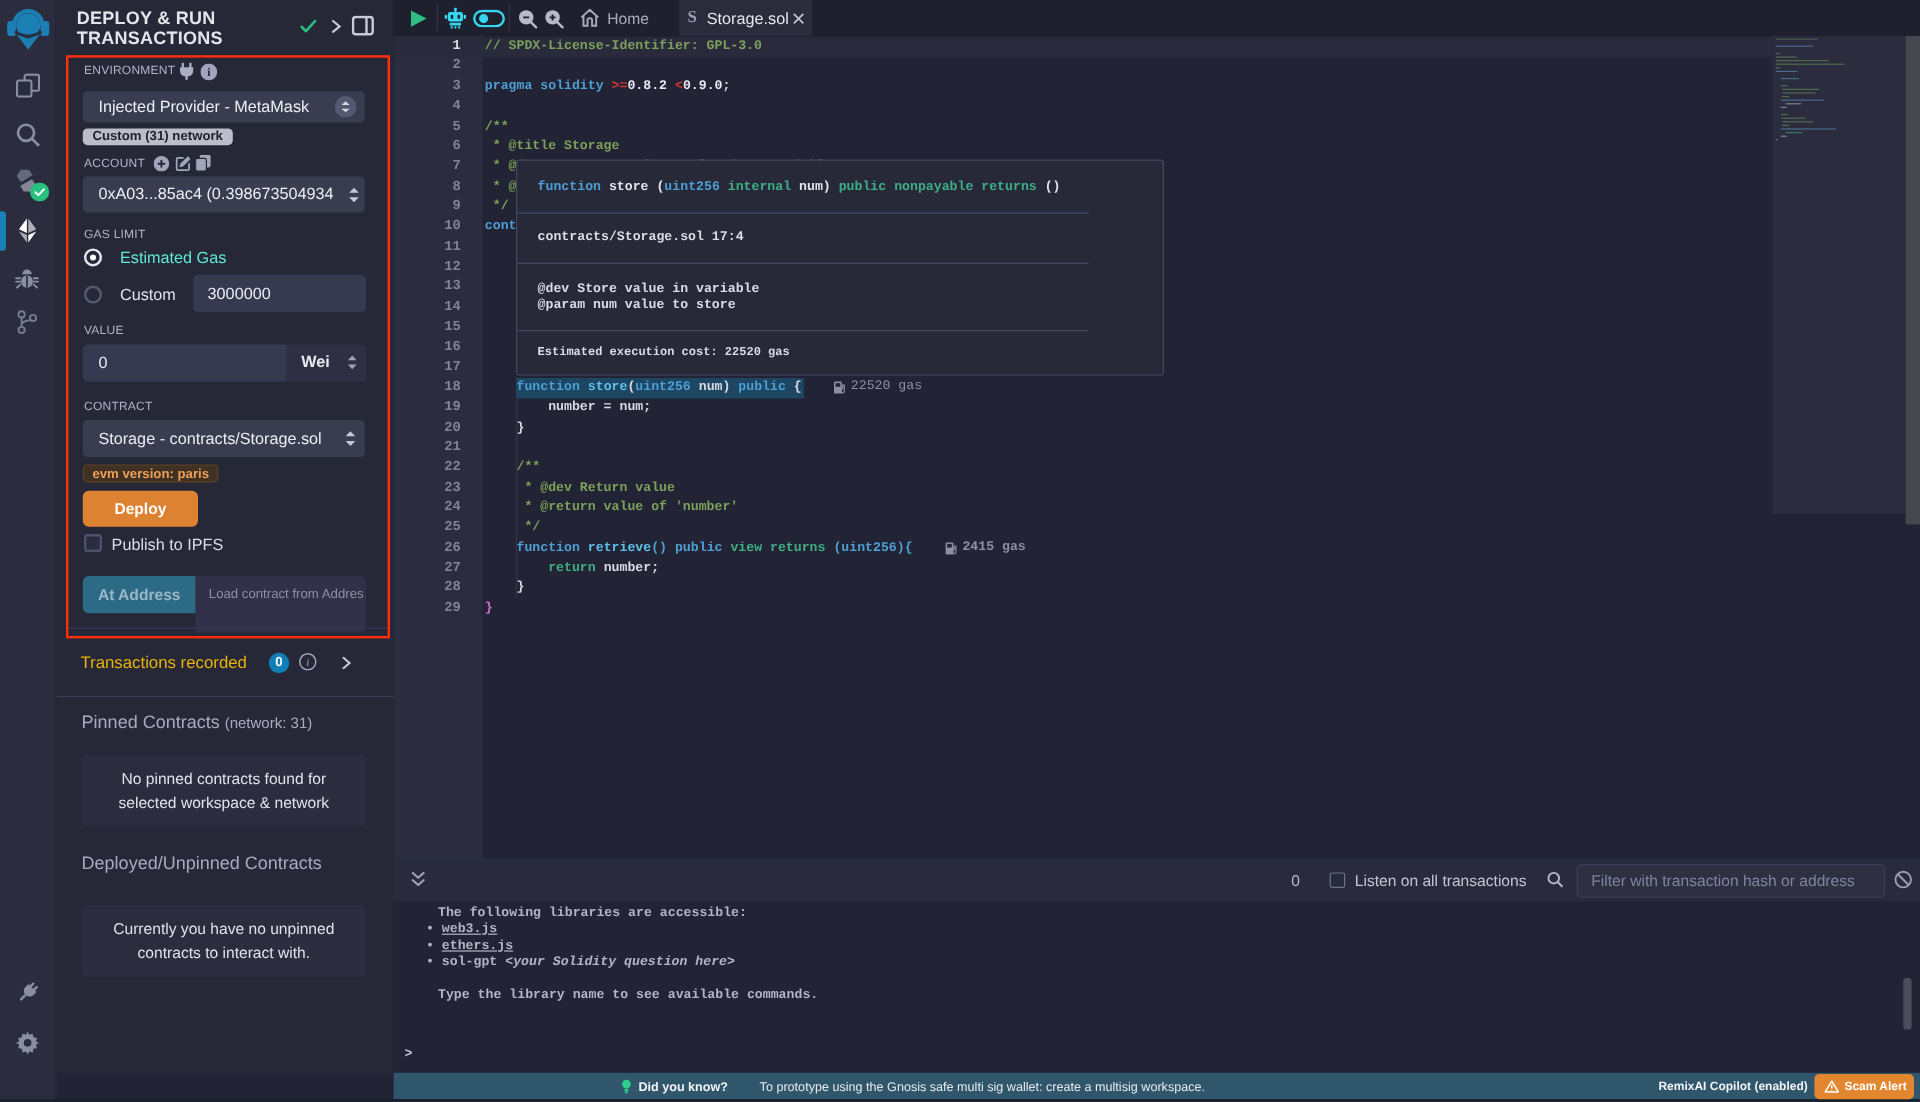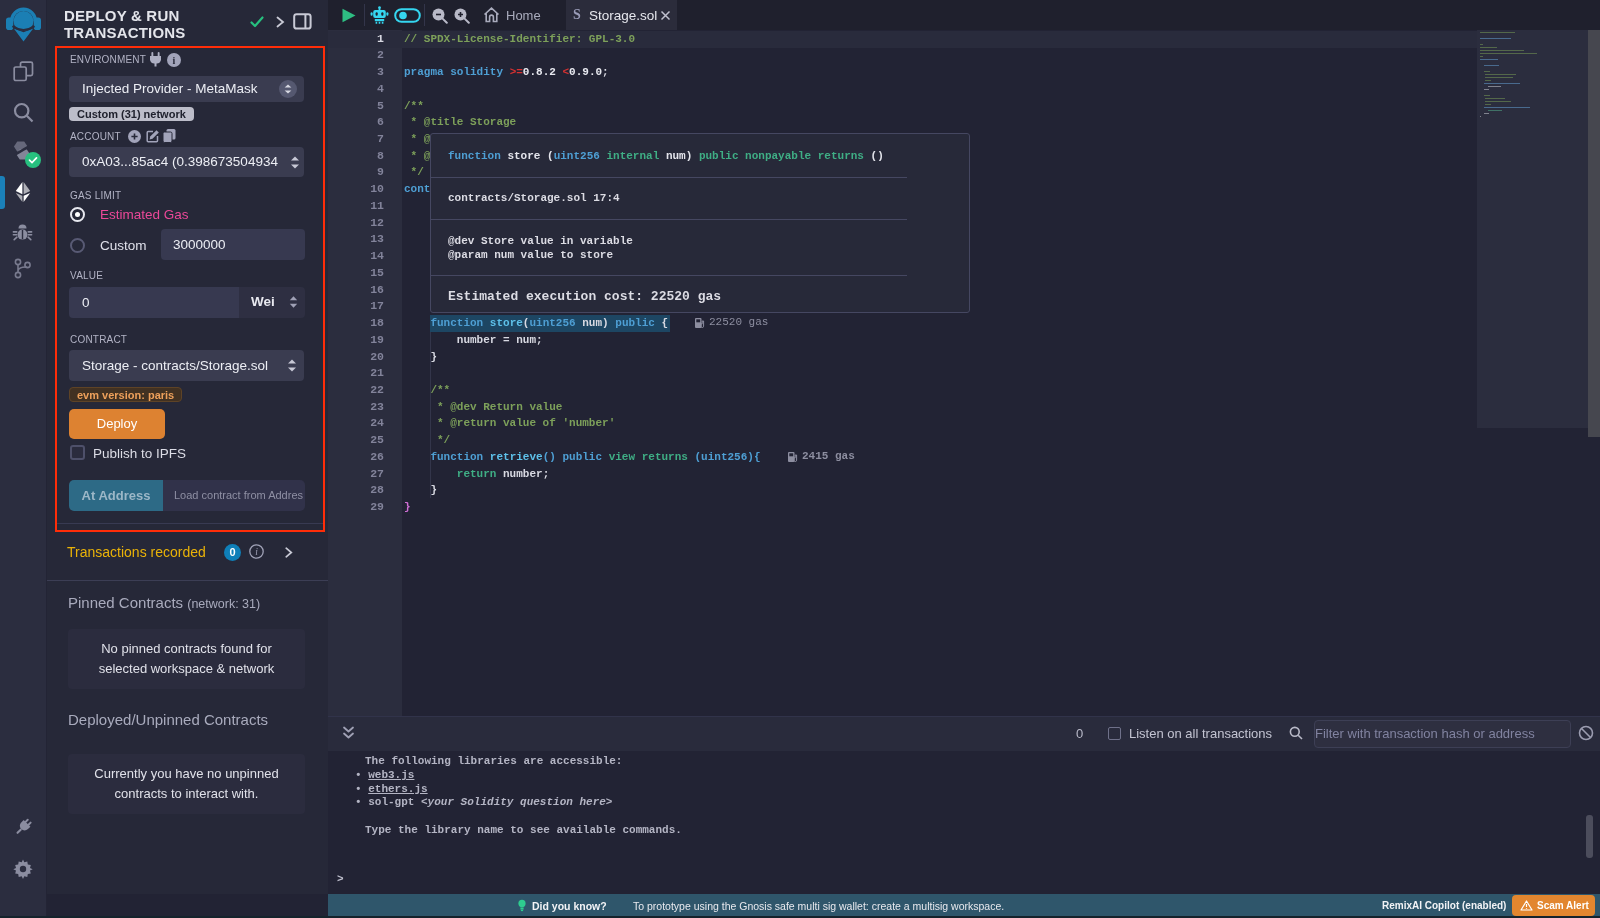--- a/index.html
+++ b/index.html
@@ -143,21 +143,21 @@
 
     <div class="inp" style="left:22px;top:147px;width:235px;height:30px;line-height:30px;padding-left:13px;white-space:nowrap;overflow:hidden">0xA03...85ac4 (0.398673504934</div>
     <svg class="abs" style="left:243px;top:155px" width="10" height="15" viewBox="0 0 10 15" fill="#c7c8d5">
         <path d="M1 5.6 L5 1.4 L9 5.6 Z"></path>
         <path d="M1 9.4 L5 13.6 L9 9.4 Z"></path>
       </svg>
 
     <div class="lbl" style="left:23px;top:190px">GAS LIMIT</div>
     <div class="abs" style="left:23px;top:207px;width:15px;height:15px;border:2px solid #e7e8ef;border-radius:50%"></div>
     <div class="abs" style="left:28px;top:212px;width:5px;height:5px;background:#fff;border-radius:50%"></div>
-    <div class="abs" style="left:53px;top:207px;font-size:13.5px;color:#ec4899">Estimated Gas</div>
+    <div class="abs" style="left:53px;top:207px;font-size:13.5px;color:#5eead4">Estimated Gas</div>
     <div class="abs" style="left:23px;top:238px;width:15px;height:15px;border:2px solid #585a74;border-radius:50%"></div>
     <div class="abs" style="left:53px;top:238px;font-size:13.5px;color:#dfe0ea">Custom</div>
     <div class="inp" style="left:114px;top:229px;width:144px;height:31px;line-height:31px;padding-left:12px;background:#373950">3000000</div>
 
     <div class="lbl" style="left:23px;top:270px">VALUE</div>
     <div class="inp" style="left:22px;top:287px;width:170px;height:31px;line-height:31px;padding-left:13px;background:#373950;border-radius:4px 0 0 4px">0</div>
     <div class="abs" style="left:192px;top:287px;width:66px;height:31px;background:#2e2f42;border-radius:0 4px 4px 0"></div>
     <div class="abs" style="left:204px;top:294px;font-size:13.5px;font-weight:700;color:#e8e9f0">Wei</div>
     <svg class="abs" style="left:242px;top:295px" width="9" height="14" viewBox="0 0 9 14" fill="#9fa0b5">
         <path d="M.8 5.2 L4.5 1.2 L8.2 5.2 Z"></path>
@@ -165,26 +165,26 @@
       </svg>
 
     <div class="lbl" style="left:23px;top:334px">CONTRACT</div>
     <div class="inp" style="left:22px;top:350px;width:235px;height:31px;line-height:31px;padding-left:13px">Storage - contracts/Storage.sol</div>
     <svg class="abs" style="left:240px;top:358px" width="10" height="15" viewBox="0 0 10 15" fill="#c7c8d5">
         <path d="M1 5.6 L5 1.4 L9 5.6 Z"></path>
         <path d="M1 9.4 L5 13.6 L9 9.4 Z"></path>
       </svg>
 
     <div class="abs" style="left:22px;top:387px;height:15px;line-height:15px;padding:0 7px;background:#413122;border:1px solid #5e4326;border-radius:4px;font-size:11px;font-weight:700;color:#eda05b">evm version: paris</div>
-    <div class="abs" style="left:22px;top:409px;width:96px;height:30px;background:#dd8231;border-radius:5px;text-align:center;line-height:30px;font-size:13px;font-weight:400;color:#fff">Deploy</div>
+    <div class="abs" style="left:22px;top:409px;width:96px;height:30px;background:#dd8231;border-radius:5px;text-align:center;line-height:30px;font-size:13px;font-weight:700;color:#fff">Deploy</div>
     <div class="abs" style="left:23px;top:445px;width:15px;height:15px;border:2px solid #4e506a;border-radius:3px;background:#2b2c3e"></div>
     <div class="abs" style="left:46px;top:446px;font-size:13.5px;color:#dcdde6">Publish to IPFS</div>
 
     <div class="abs" style="left:22px;top:480px;width:94px;height:31px;background:#2d6a86;border-radius:5px 0 0 5px;text-align:center;line-height:31px;font-size:13px;font-weight:700;color:#9cb7c7">At Address</div>
-    <div class="abs" style="left:116px;top:480px;width:142px;height:31px;background:#31324a;border-radius:0 5px 5px 0;line-height:31px;padding-left:11px;font-size:11px;color:#8e8fa3;white-space:nowrap;overflow:hidden">Load contract from Addres</div>
+    <div class="abs" style="left:116px;top:480px;width:142px;height:47px;background:#31324a;border-radius:0 5px 5px 0;line-height:31px;padding-left:11px;font-size:11px;color:#8e8fa3;white-space:nowrap;overflow:hidden">Load contract from Addres</div>
 
     <div class="abs" style="left:20px;top:544px;font-size:14px;color:#eab308">Transactions recorded</div>
     <div class="abs" style="left:177px;top:544px;width:17px;height:17px;background:#0f7fb8;border-radius:50%;text-align:center;line-height:17px;font-size:11px;font-weight:700;color:#fff">0</div>
     <svg class="abs" style="left:202px;top:544px" width="15" height="15" viewBox="0 0 15 15" fill="none">
         <circle cx="7.5" cy="7.5" r="6.7" stroke="#9fa1b6" stroke-width="1.3"></circle>
         <text x="7.5" y="11" font-size="9.5" fill="#9fa1b6" text-anchor="middle" font-family="Liberation Serif,serif" font-style="italic">i</text>
       </svg>
     <svg class="abs" style="left:238px;top:547px" width="8" height="11" viewBox="0 0 8 11" fill="none" stroke="#c9cad6" stroke-width="1.7" stroke-linecap="round">
         <path d="M1.2 1.2 L6.3 5.5 L1.2 9.8"></path>
       </svg>
@@ -354,36 +354,36 @@
         <rect x="0" y="84" width="1" height="1" fill="#b9bac4" opacity=".6"></rect>
       </svg>
 
     <div class="abs" style="left:102px;top:133px;width:540px;height:180px;background:#272939;border:1px solid #454761;border-radius:3px;z-index:10">
       <div class="abs mono" style="left:17px;top:16px;font-size:11px;font-weight:700;white-space:pre"><span style="color:#4e9fd4">function</span> <span style="color:#e4e5ec">store (</span><span style="color:#4e9fd4">uint256</span> <span style="color:#3fae85">internal</span> <span style="color:#e4e5ec">num) </span><span style="color:#3fae85">public nonpayable returns</span><span style="color:#e4e5ec"> ()</span></div>
       <div class="abs" style="left:0;top:43px;width:476px;height:1px;background:#454761"></div>
       <div class="abs mono" style="left:17px;top:58px;font-size:11px;font-weight:700;color:#dcdce4">contracts/Storage.sol 17:4</div>
       <div class="abs" style="left:0;top:85px;width:476px;height:1px;background:#454761"></div>
       <div class="abs mono" style="left:17px;top:100px;font-size:11px;font-weight:700;color:#dcdce4;line-height:14px">@dev Store value in variable<br>@param num value to store</div>
       <div class="abs" style="left:0;top:141px;width:476px;height:1px;background:#454761"></div>
-      <div class="abs mono" style="left:17px;top:155px;font-size:13px;font-weight:700;color:#dcdce4">Estimated execution cost: 22520 gas</div>
+      <div class="abs mono" style="left:17px;top:155px;font-size:10px;font-weight:700;color:#dcdce4">Estimated execution cost: 22520 gas</div>
     </div>
 
     <div class="abs" style="left:0;top:716px;width:1272px;height:1px;background:#31334a"></div>
     <div class="abs" style="left:0;top:717px;width:1272px;height:34px;background:#292b3c"></div>
     <svg class="abs" style="left:14px;top:726px" width="13" height="14" viewBox="0 0 13 14" fill="none" stroke="#a0a1b5" stroke-width="1.8" stroke-linecap="round" stroke-linejoin="round">
         <path d="M2 1.5 L6.5 5.5 L11 1.5 M2 7.5 L6.5 11.5 L11 7.5"></path>
       </svg>
     <div class="abs" style="left:748px;top:726px;font-size:13px;color:#b9bac9">0</div>
     <div class="abs" style="left:780px;top:727px;width:13px;height:13px;border:1.5px solid #6f718a;border-radius:2px"></div>
     <div class="abs" style="left:801px;top:726px;font-size:13px;color:#c3c4d2">Listen on all transactions</div>
     <svg class="abs" style="left:961px;top:726px" width="14" height="14" viewBox="0 0 14 14" fill="none" stroke="#b9bac8" stroke-width="1.6">
         <circle cx="5.8" cy="5.8" r="4.4"></circle>
         <path d="M9.2 9.2 L13 13"></path>
       </svg>
-    <div class="abs" style="left:986px;top:720px;width:257px;height:28px;background:#2e2f40;border:1px solid #3d3f55;border-radius:4px;line-height:26px;font-size:13px;color:#8183a0">Filter with transaction hash or address</div>
+    <div class="abs" style="left:986px;top:720px;width:257px;height:28px;background:#2e2f40;border:1px solid #3d3f55;border-radius:4px;line-height:26px;padding-left:11px;font-size:13px;color:#8183a0">Filter with transaction hash or address</div>
     <svg class="abs" style="left:1250px;top:725px" width="16" height="16" viewBox="0 0 16 16" fill="none" stroke="#9b9cb0" stroke-width="1.6">
         <circle cx="8" cy="8" r="6.5"></circle>
         <path d="M3.5 3.5 L12.5 12.5"></path>
       </svg>
 
     <div class="abs mono" id="termtext" style="left:0;top:751px;font-size:11px;font-weight:700;color:#b4b5c4">
         <div class="abs" style="left:37px;top:4px;white-space:pre">The following libraries are accessible:</div>
         <div class="abs" style="left:27px;top:18px;white-space:pre">• <span style="text-decoration:underline">web3.js</span></div>
         <div class="abs" style="left:27px;top:31.5px;white-space:pre">• <span style="text-decoration:underline">ethers.js</span></div>
         <div class="abs" style="left:27px;top:45px;white-space:pre">• sol-gpt <i>&lt;your Solidity question here&gt;</i></div>

